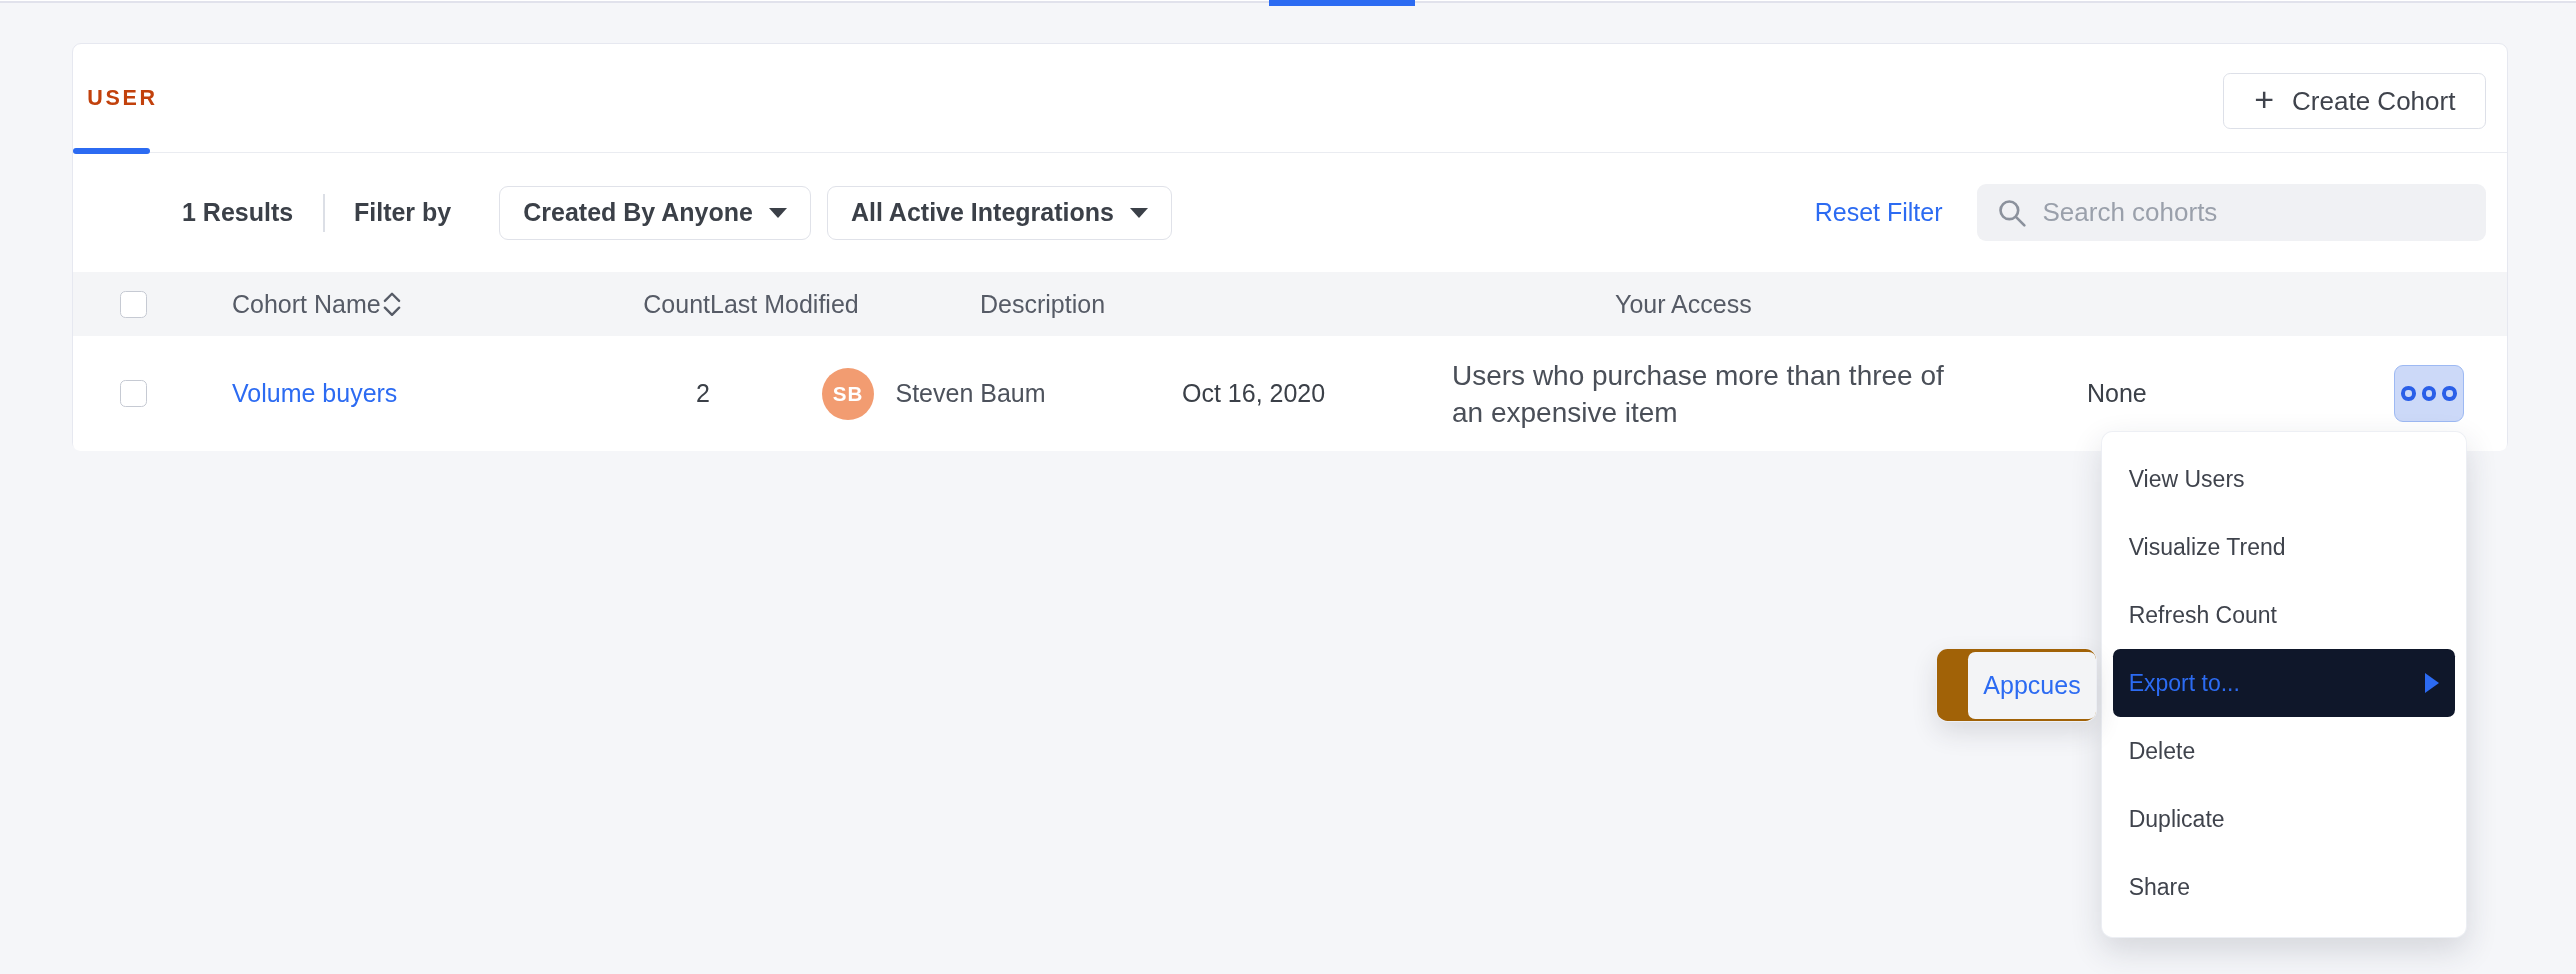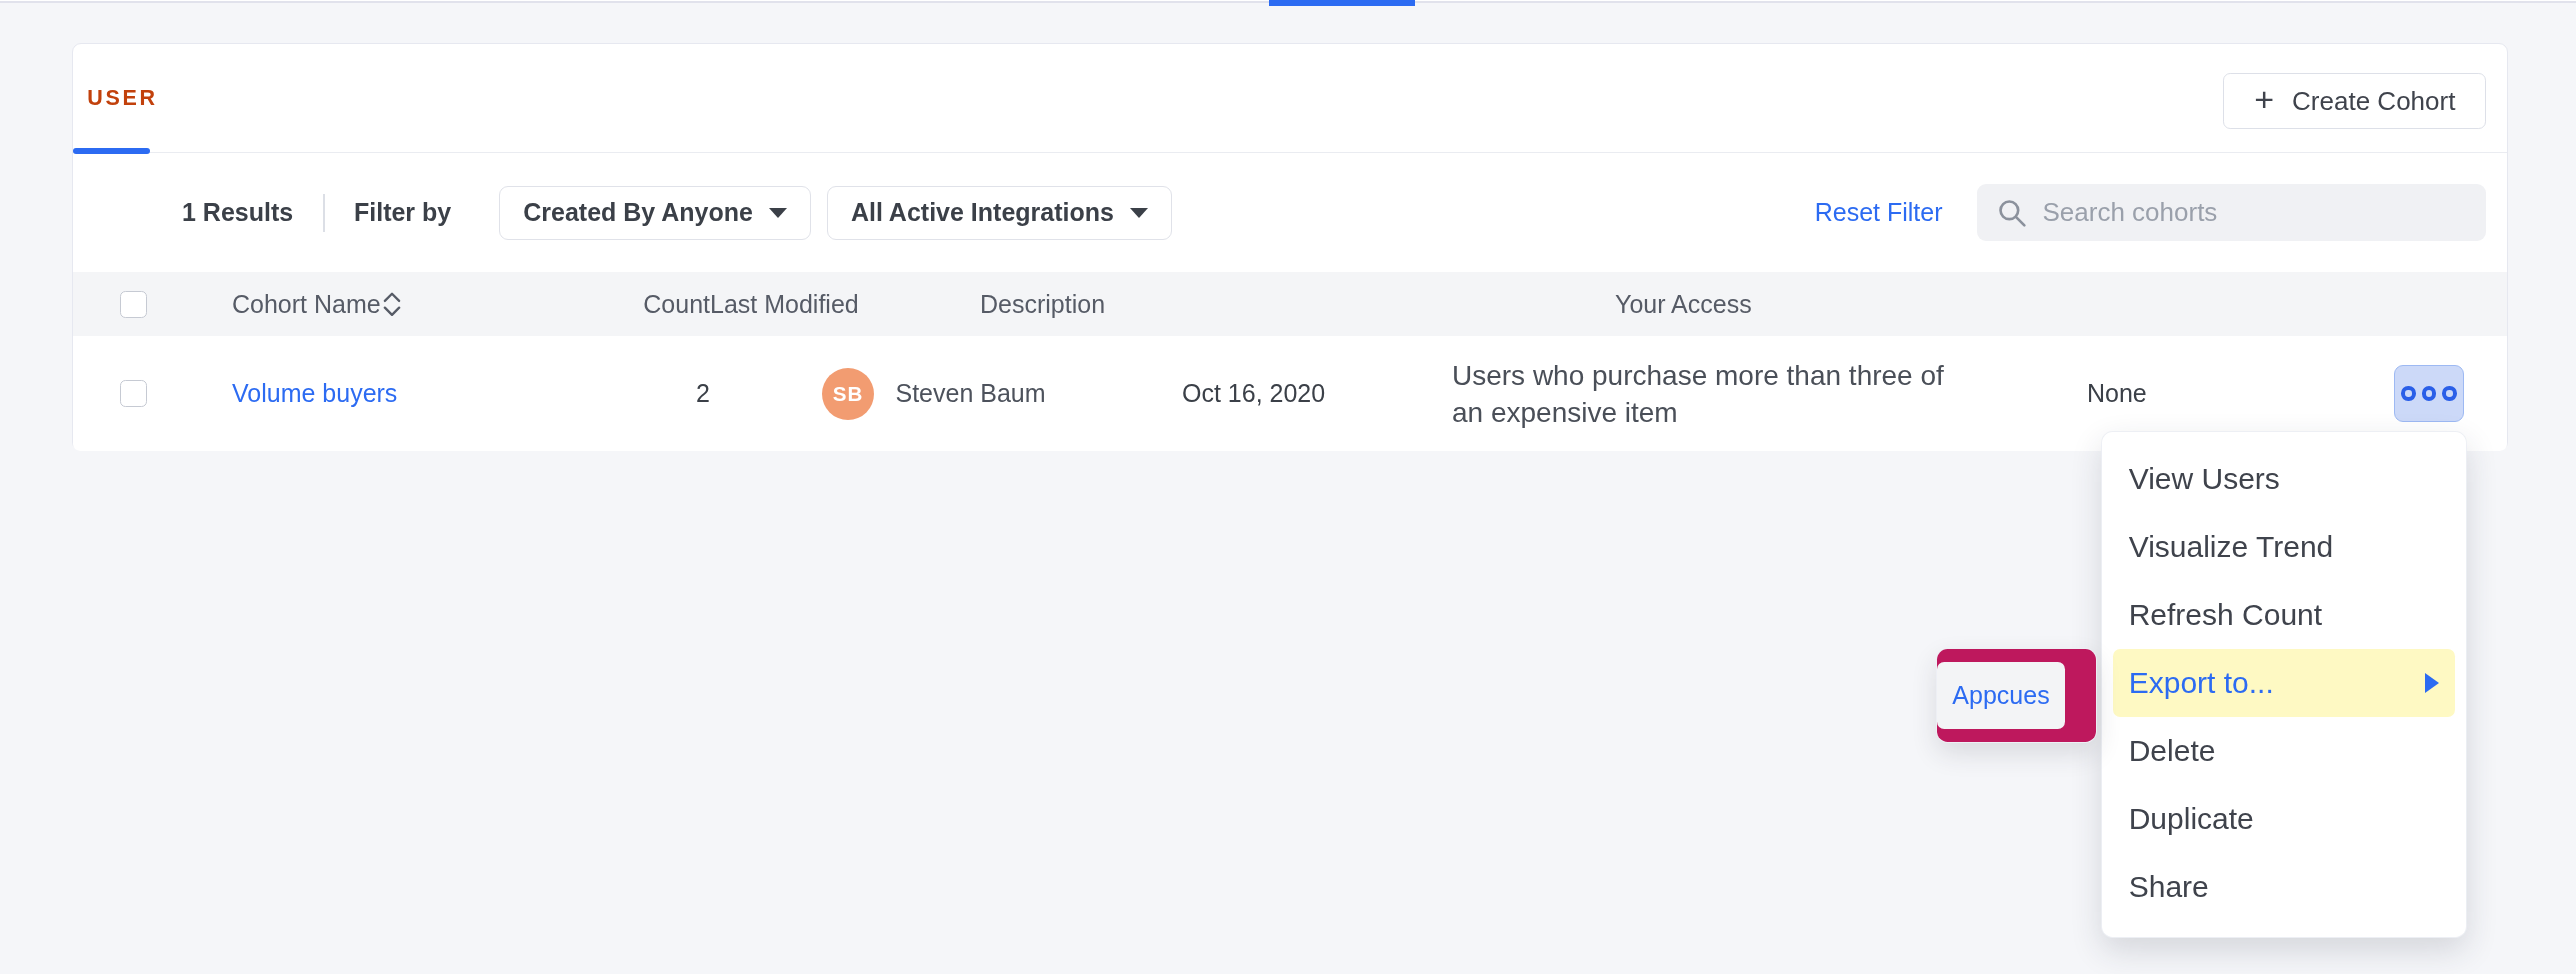--- a/index.html
+++ b/index.html
@@ -89,31 +89,31 @@
   .dot-ring { width:14.3px; height:14.3px; border-radius:50%; border:4.5px solid #2a5fe8; }
 
   
   .menu {
     position:absolute; left:2102px; top:432px; width:364px; height:505px;
     background:#fff; border-radius:10.7px; padding:13.4px 0;
     box-shadow:0 0 0 0.9px #edeff4, 0 12.5px 32px rgba(40,45,60,.16);
   }
   .menu-item {
     height:68px; margin:0 10.7px; padding:0 16px; border-radius:7.2px;
-    display:flex; align-items:center; font-size:30px; color:#3f434c; cursor:pointer;
-  }
-  .menu-item.highlight { background:#fef9c3; color:#2c6bf2;gap:23px; }
+    display:flex; align-items:center; font-size:23px; color:#3f434c; cursor:pointer;
+  }
+  .menu-item.highlight { background:#0f172a; color:#2c6bf2;gap:23px; }
   .arrow-right { margin-left:auto; width:0; height:0; border-top:10px solid transparent; border-bottom:10px solid transparent; border-left:14.3px solid #2c6bf2; }
 
   
   .submenu {
-    position:absolute; left:1937px; top:649px; width:159px; height:93px;
-    background:#be185d; border-radius:10.7px;
+    position:absolute; left:1937px; top:649px; width:159px; height:72px;
+    background:#a16207; border-radius:10.7px;
     box-shadow:0 0 0 0.9px #eef0f5, 0 10.7px 27px rgba(40,45,60,.14);
-    display:flex; align-items:center; justify-content:flex-start;
+    display:flex; align-items:center; justify-content:flex-end;
   }
   .submenu-item {
     width:128px; height:67px; background:#f3f4f6; border-radius:7.2px; cursor:pointer;
     display:flex; align-items:center; justify-content:center;
     font-size:25px; color:#2c6bf2;
   }
 </style>
 </head>
 <body>
 

